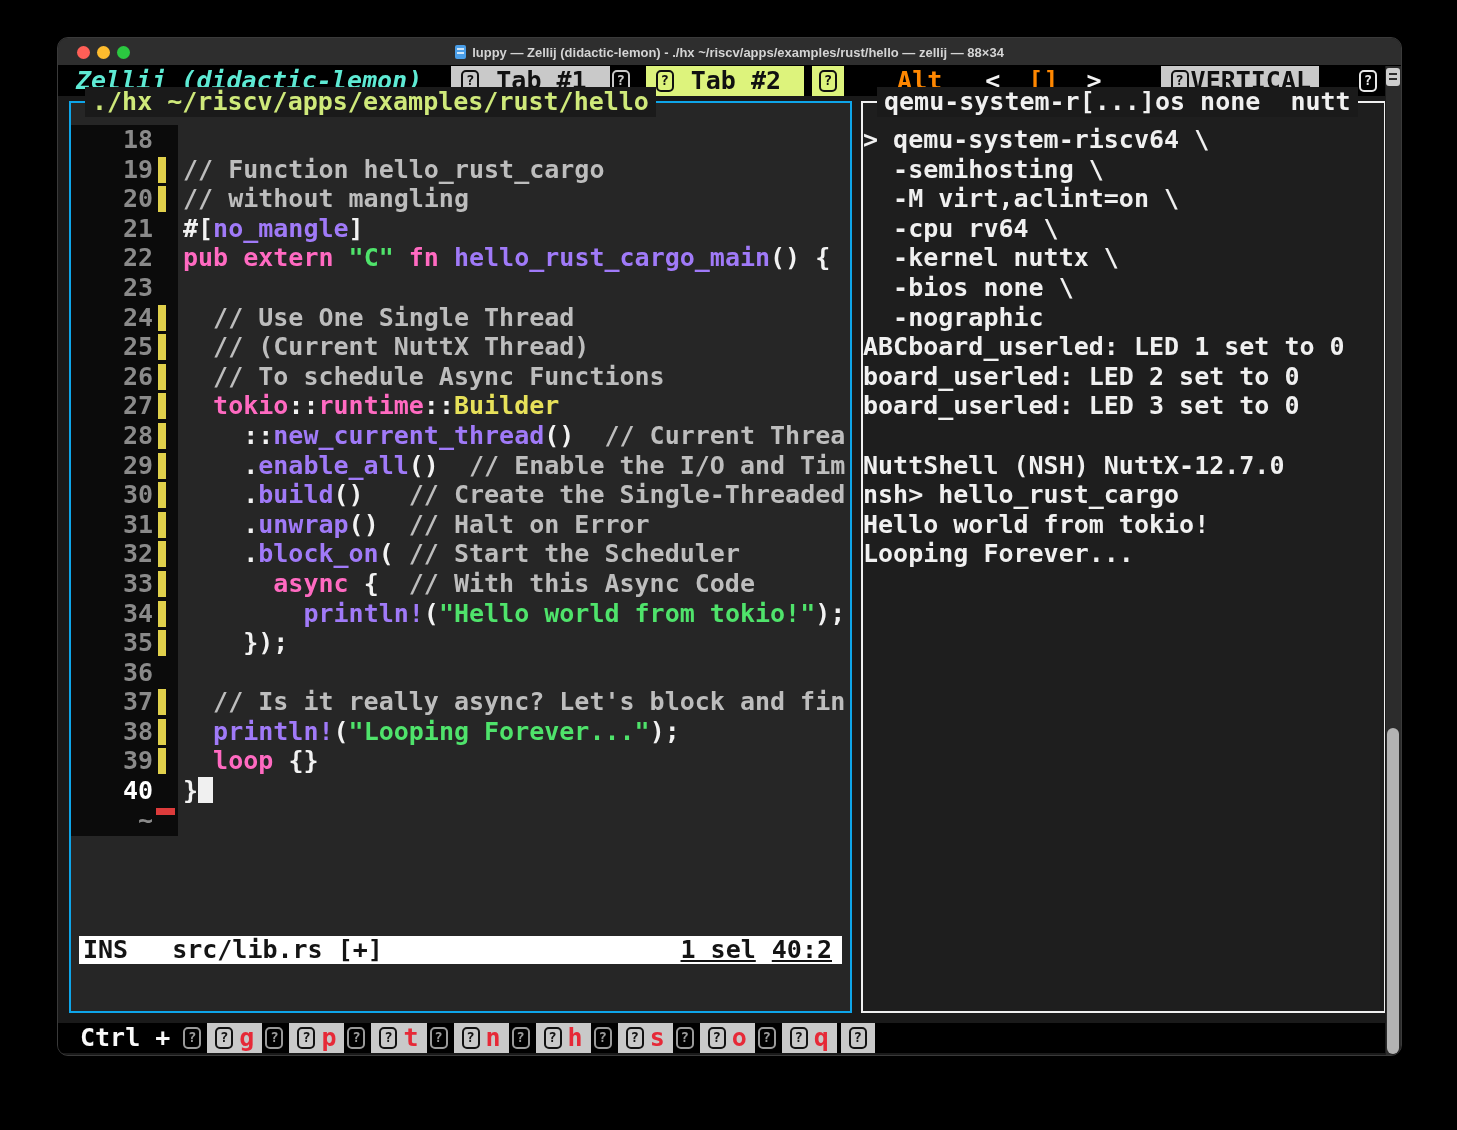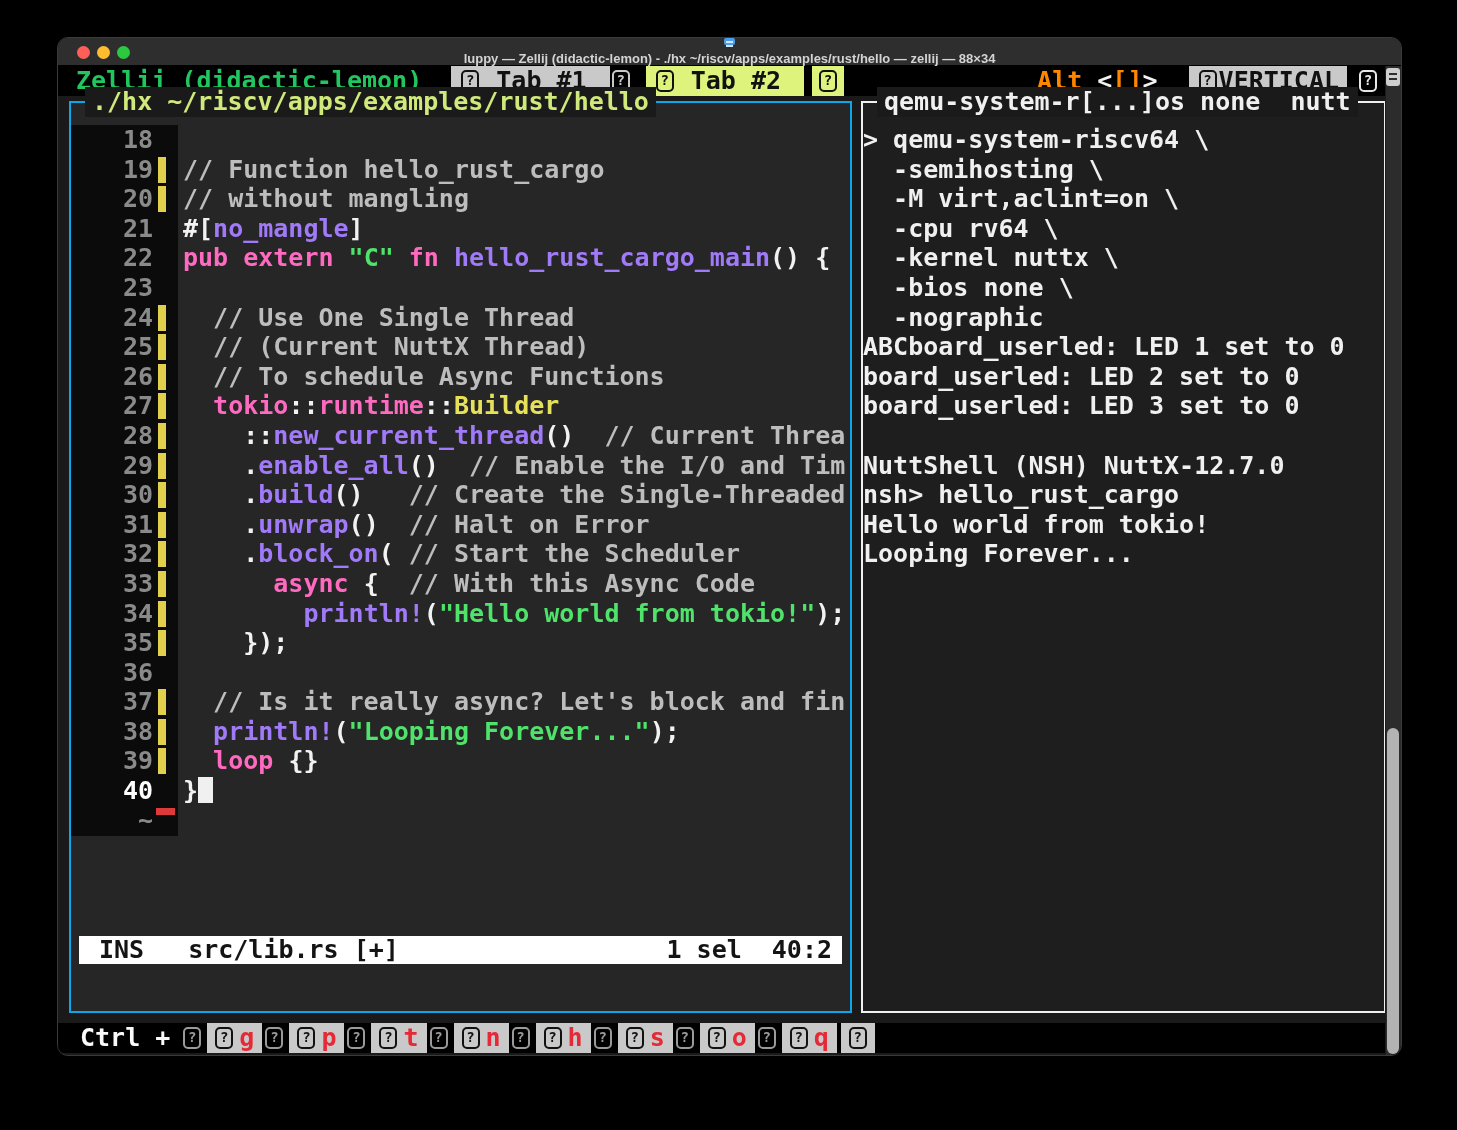--- a/index.html
+++ b/index.html
@@ -10,44 +10,44 @@
     background:#1a1a1a;border-radius:11px;overflow:hidden;border:1px solid #3a3a3a;
     box-shadow:0 22px 60px rgba(0,0,0,.75);}
 
   
   .titlebar{position:relative;height:28px;background:#2e2e2e;border-bottom:1px solid #000;}
   .tl{position:absolute;top:7.5px;width:13px;height:13px;border-radius:50%;}
   .tl.close{left:19px;background:#ff5f57;}
   .tl.min{left:39px;background:#febc2e;}
   .tl.zoom{left:59px;background:#2bc840;}
   .win-title{position:absolute;left:0;right:0;top:0;height:28px;display:flex;align-items:center;justify-content:center;
-    gap:6px;color:#d4d4d4;font-family:"Liberation Sans",sans-serif;font-size:13px;font-weight:bold;white-space:nowrap;flex-direction:column;}
+    gap:6px;color:#d4d4d4;font-family:"Liberation Sans",sans-serif;font-size:13px;font-weight:bold;white-space:nowrap;}
   .doc-icon{display:inline-block;width:11px;height:14px;background:#4a9ee8;border-radius:2px;position:relative;}
   .doc-icon:before{content:"";position:absolute;left:2px;top:3px;right:2px;height:2px;background:#cfe6fa;}
   .doc-icon:after{content:"";position:absolute;left:2px;top:7px;right:2px;height:2px;background:#cfe6fa;}
 
   
   .term{position:absolute;top:28px;left:0;right:0;bottom:0;background:#1a1a1a;
     font-size:25px;line-height:29.6px;font-weight:bold;}
 
   
   .tofu{display:inline-flex;align-items:center;justify-content:center;flex:none;
     width:18px;height:22px;border:2.5px solid currentColor;border-radius:5px;
     font-size:14px;font-weight:bold;margin:0 2px;}
 
   
   .tabbar{position:absolute;left:0;top:0;height:30px;width:1329px;background:#000;
     display:flex;align-items:center;color:#f0f0f0;white-space:pre;}
-  .session{margin-left:18px;color:#22c55e;}
+  .session{margin-left:18px;color:#5eead4;font-style:italic;}
   .tabpill{display:inline-flex;align-items:center;height:30px;padding:0 8px;margin-left:14px;color:#111;cursor:default;}
   .tab-inactive{background:#c9c9c9;}
   .tab-active{background:#ddf37c;}
   .tab-sep{color:#c9c9c9;margin-left:2px;}
   .minipill{display:inline-flex;align-items:center;height:30px;padding:0 5px;background:#ddf37c;color:#111;margin-left:8px;}
-  .tabbar-right{margin-left:auto;display:flex;align-items:center;margin-right:8px;}
+  .tabbar-right{margin-left:auto;display:flex;align-items:center;margin-right:8px;gap:28px;}
   .alt{color:#ff8700;}
   .hint-w{color:#f2f2f2;}
   .hint-o{color:#ff8700;}
   .vertical-pill{display:inline-flex;align-items:center;height:30px;background:#c9c9c9;color:#111;padding:0 8px;margin-left:16px;}
   .tofu-white{color:#e8e8e8;margin-left:12px;}
 
   
   .pane{position:absolute;top:35px;height:912px;}
   .pane-title{position:absolute;top:-16px;left:14px;background:#1a1a1a;padding:0 7px;white-space:pre;}
   .pane-left{left:11px;width:783px;border:2px solid #0ea5e9;background:#262626;}
@@ -65,23 +65,23 @@
   .lnum.tilde{color:#8a8a8a;}
   .diffbar{position:absolute;left:87px;top:2px;width:8px;height:26px;background:#e0d04b;}
   .redbar{position:absolute;left:85px;top:2px;width:19px;height:7px;background:#dd3b3b;}
   .codetext{position:absolute;left:112px;white-space:pre;}
   .c-w{color:#f2f2f2;} .c-com{color:#bdbdbd;} .c-pink{color:#ff6ac1;}
   .c-purp{color:#a07af8;} .c-yel{color:#e7e15a;} .c-grn{color:#4fe36b;}
   .cursor-block{display:inline-block;width:15px;height:26px;background:#f0f0f0;vertical-align:-4px;}
 
   .statusline{position:absolute;left:8px;right:8px;top:833px;height:28px;background:#ffffff;color:#141414;
     display:flex;align-items:center;white-space:pre;}
-  .sl-mode{margin-left:20px;}
+  .sl-mode{margin-left:4px;}
   .sl-file{margin-left:44px;}
-  .sl-right{margin-left:auto;display:flex;gap:30px;margin-right:10px;}
+  .sl-right{margin-left:auto;display:flex;gap:16px;margin-right:10px;text-decoration:underline;}
 
   
   .console{position:absolute;inset:0;overflow:hidden;padding-top:22px;color:#f0f0f0;}
   .conline{height:29.6px;white-space:pre;}
 
   
   .bottombar{position:absolute;left:0;top:957px;height:30px;width:1329px;background:#000;
     display:flex;align-items:flex-end;white-space:pre;}
   .ctrl-prefix{color:#fafafa;margin-left:22px;margin-right:10px;}
   .keypill{display:inline-flex;align-items:center;height:30px;background:#c9c9c9;color:#111;

